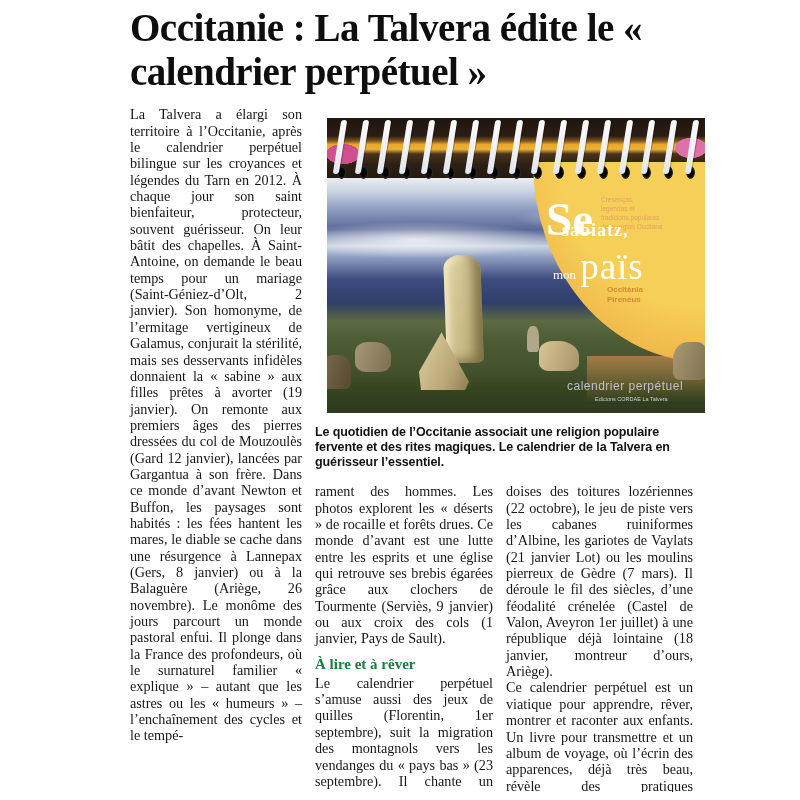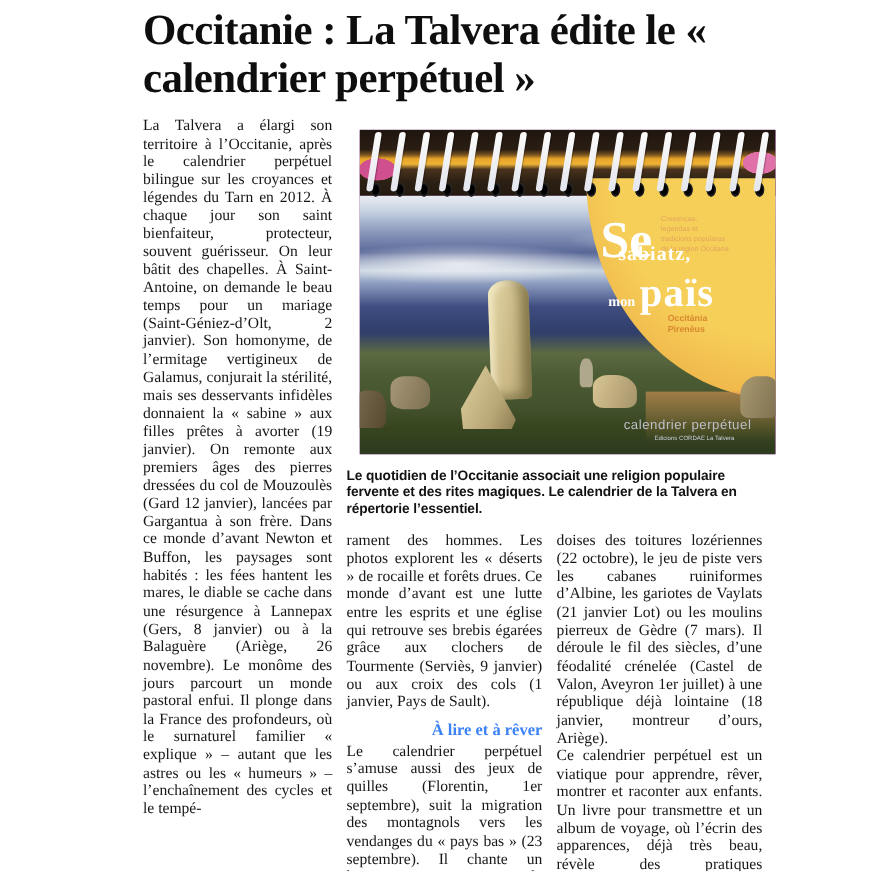--- a/index.html
+++ b/index.html
@@ -60,35 +60,35 @@
   .loop{width:6px;height:100%;border-radius:4px;transform:skewX(-9deg);
     background:linear-gradient(to bottom,rgba(255,255,255,0.98),#e4e6ee);
     box-shadow:1px 0 1px rgba(0,0,0,0.3);}
   
   .cov{position:absolute;color:#fff;font-family:"Liberation Serif",serif;z-index:2;}
   .cov-se{left:219px;top:78px;font-size:47px;font-weight:700;line-height:1;}
   .cov-kicker{left:274px;top:77px;width:100px;font:400 6.5px/9px "Liberation Sans",sans-serif;
     color:#e3a45e;white-space:pre-line;}
   .cov-sabiatz{left:235px;top:102px;font-size:18px;font-weight:700;letter-spacing:1px;}
   .cov-monpais{left:226px;top:130px;display:flex;align-items:baseline;gap:4px;}
-  .cov-mon{font-size:13px;font-weight:700;text-align:center;}
-  .cov-pais{font-size:37px;font-weight:700;line-height:1;letter-spacing:1px;}
+  .cov-mon{font-size:13px;font-weight:400;text-align:center;}
+  .cov-pais{font-size:37px;font-weight:400;line-height:1;letter-spacing:1px;}
   .cov-sub2{left:280px;top:167px;font:700 8px/10px "Liberation Sans",sans-serif;
     color:#d88830;white-space:pre-line;}
   .cov-footer{left:240px;top:262px;font:400 12px/12px "Liberation Sans",sans-serif;
     color:#bfbfca;letter-spacing:0.5px;}
   .cov-footer-sm{left:268px;top:278px;font:400 5.5px/6px "Liberation Sans",sans-serif;
     color:#ccd0da;}
 
   .caption{margin:7px 0 0 0;font:700 12.5px/15px "Liberation Sans",sans-serif;
     color:#121212;letter-spacing:-0.1px;}
   .cols{display:flex;gap:13px;margin-top:13px;}
   .col-mid{width:178px;flex:0 0 178px;}
   .col-right{width:187px;flex:0 0 187px;}
-  h3.subhead{margin:9px 0 2px 0;font:700 15px/17px "Liberation Serif",serif;color:#3b82f6;text-align:right;}
+  h3.subhead{margin:9px 0 2px 0;font:700 15px/17px "Liberation Serif",serif;color:#15803d;}
 </style>
 </head>
 <body>
 
 <div class="page">
   <div class="article">
 
     <h1 class="headline">Occitanie : La Talvera édite le « calendrier perpétuel »</h1>
 
     <div class="content">
@@ -162,21 +162,21 @@
               <div class="loop"></div>
               <div class="loop"></div>
               <div class="loop"></div>
               <div class="loop"></div>
               <div class="loop"></div>
               <div class="loop"></div>
               <div class="loop"></div>
           </div>
         </figure>
 
-        <p class="caption">Le quotidien de l’Occitanie associait une religion populaire fervente et des rites magiques. Le calendrier de la Talvera en répertorie l’essentiel.</p>
+        <p class="caption">Le quotidien de l’Occitanie associait une religion populaire fervente et des rites magiques. Le calendrier de la Talvera en guérisseur l’essentiel.</p>
 
         <div class="cols">
           <div class="col-mid">
             <p class="body">rament des hommes. Les photos explorent les « déserts » de rocaille et forêts drues. Ce monde d’avant est une lutte entre les esprits et une église qui retrouve ses brebis égarées grâce aux clochers de Tourmente (Serviès, 9 janvier) ou aux croix des cols (1 janvier, Pays de Sault).</p>
             <h3 class="subhead">À lire et à rêver</h3>
             <p class="body">Le calendrier perpétuel s’amuse aussi des jeux de quilles (Florentin, 1er septembre), suit la migration des montagnols vers les vendanges du « pays bas » (23 septembre). Il chante un hymne au pays et paysages, le miroir du Pont Valentré dans les eaux calmes du Lot (10 mars), les écailles d’ar-</p>
           </div>
           <div class="col-right">
             <p class="body">doises des toitures lozériennes (22 octobre), le jeu de piste vers les cabanes ruiniformes d’Albine, les gariotes de Vaylats (21 janvier Lot) ou les moulins pierreux de Gèdre (7 mars). Il déroule le fil des siècles, d’une féodalité crénelée (Castel de Valon, Aveyron 1er juillet) à une république déjà lointaine (18 janvier, montreur d’ours, Ariège).</p>
             <p class="body">Ce calendrier perpétuel est un viatique pour apprendre, rêver, montrer et raconter aux enfants. Un livre pour transmettre et un album de voyage, où l’écrin des apparences, déjà très beau, révèle des pratiques quotidiennes qui faisaient l’identité de la région.</p>

